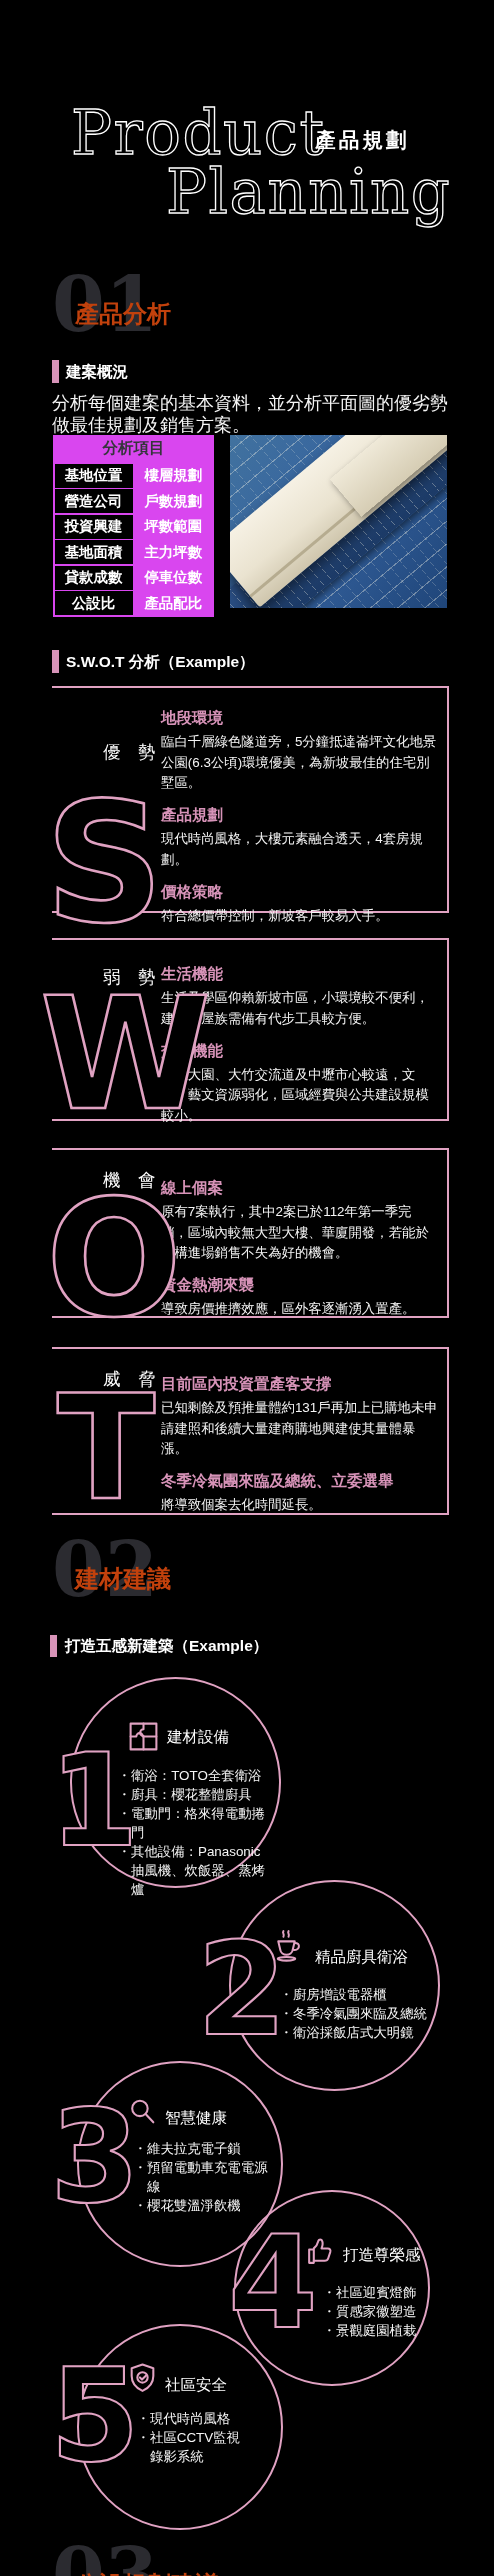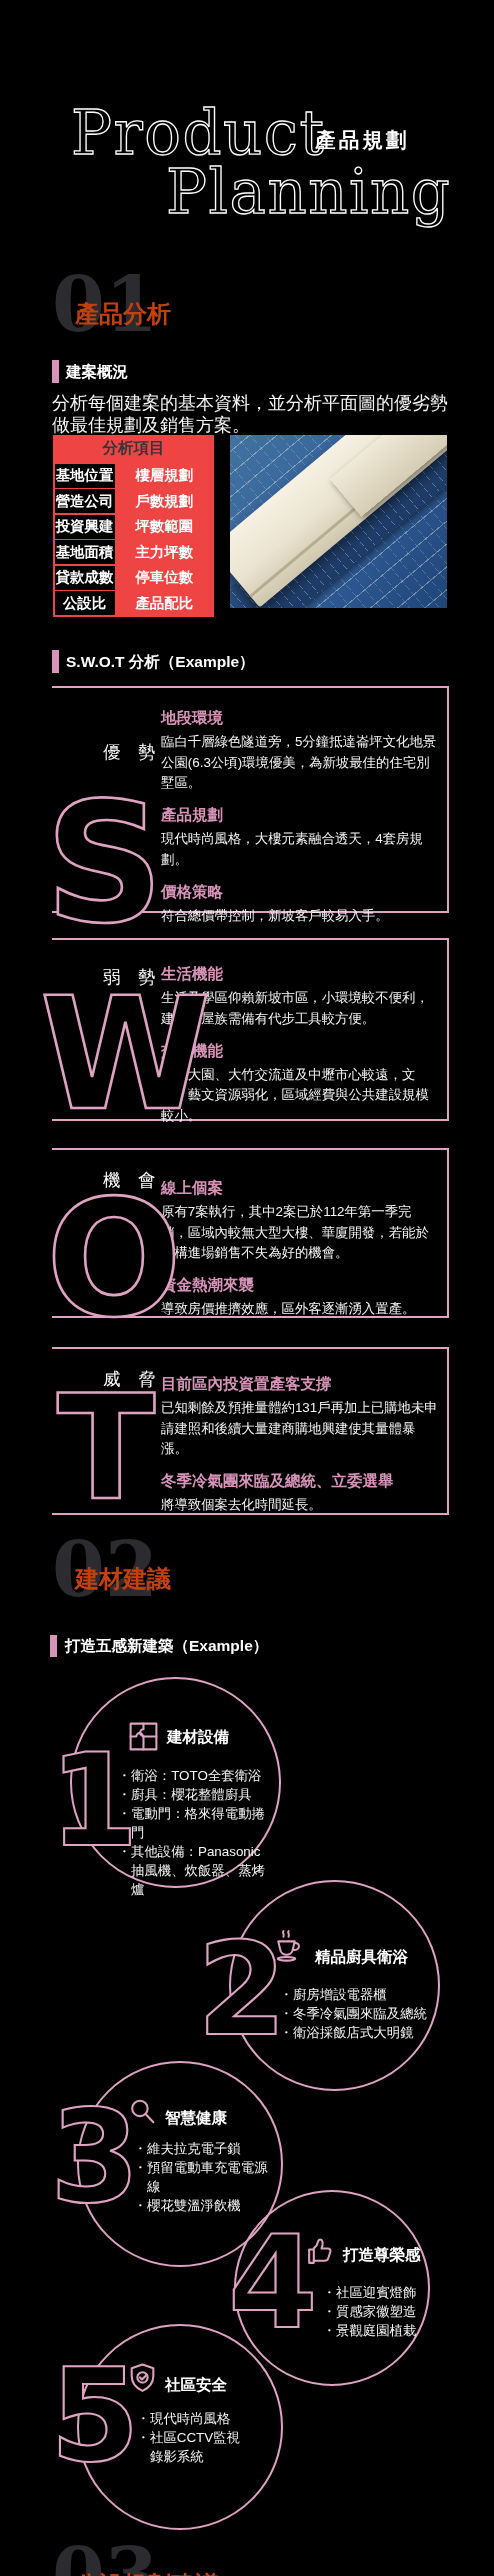--- a/index.html
+++ b/index.html
@@ -10,42 +10,42 @@
   
   .outline-en{font-family:"DejaVu Serif",serif;font-weight:400;color:transparent;
               -webkit-text-stroke:1.3px #ffffff;letter-spacing:1.5px;line-height:.9;white-space:nowrap;}
   .big-num-dark{font-family:"DejaVu Serif",serif;font-weight:700;color:#2b2b30;line-height:.72;white-space:nowrap;}
   .sec-title{font-weight:700;color:#c2410c;white-space:nowrap;}
   .bar{background:#d793b8;}
   .bar-heading{font-weight:700;color:#fff;white-space:nowrap;}
   .body-text{color:#f5f5f5;}
 
   
-  .an-table{background:#ef4444;}
+  .an-table{background:#d946ef;}
   .an-table .thead{height:27px;display:flex;align-items:center;justify-content:center;
                    color:#35353b;font-weight:700;font-size:15.5px;}
   .an-row{display:flex;height:24px;margin-top:1.5px;}
-  .an-cell-l{width:60px;background:#000;color:#fff;font-size:14.4px;font-weight:700;
+  .an-cell-l{width:78px;background:#000;color:#fff;font-size:14.4px;font-weight:700;
              display:flex;align-items:center;justify-content:center;margin-left:1.5px;}
   .an-cell-r{flex:1;color:#fff;font-size:14.4px;font-weight:700;
              display:flex;align-items:center;justify-content:center;}
 
   
   .swot-frame{border:2.6px solid #e0a2c2;border-left:none;box-sizing:border-box;}
   .swot-label{font-size:17.5px;font-weight:400;color:#fff;white-space:nowrap;}
   .swot-letter{font-family:"DejaVu Sans",sans-serif;font-weight:700;color:#000;
                -webkit-text-stroke:2.6px #e0a2c2;line-height:.8;white-space:nowrap;z-index:5;}
   .swot-item h4{margin:0 0 3.1px 0;font-size:15.5px;color:#d793b8;font-weight:700;}
   .swot-item p{margin:0 0 11.3px 0;font-size:13.4px;line-height:20.6px;color:#f5f5f5;}
 
   
   .feat-circle{border:2.6px solid #e0a2c2;border-radius:50%;box-sizing:border-box;}
   .feat-num{font-family:"DejaVu Sans",sans-serif;font-weight:700;color:#000;
             -webkit-text-stroke:2.1px #e0a2c2;font-size:129px;line-height:.8;white-space:nowrap;z-index:5;}
-  .feat-title{font-size:15.5px;font-weight:700;color:#fff;white-space:nowrap;}
+  .feat-title{font-size:15.5px;font-weight:400;color:#fff;white-space:nowrap;}
   .bullets{list-style:none;margin:0;padding:0;font-size:13.4px;line-height:19px;color:#f5f5f5;}
   .bullets li{padding-left:22px;text-indent:-13.4px;}
   .icon{display:block;}
   .icon svg{display:block;stroke:#e0a2c2;fill:none;stroke-width:4;stroke-linecap:round;stroke-linejoin:round;}
 
   
   .photo{position:absolute;overflow:hidden;}
   
   .bp-bg{position:absolute;inset:0;background:linear-gradient(125deg,#41729f 0%,#35629e 45%,#1f4579 100%);}
   .bp-l1{position:absolute;inset:-40%;background:repeating-linear-gradient(-40deg,rgba(240,240,228,.38) 0 1px,transparent 1px 17.5px);}

